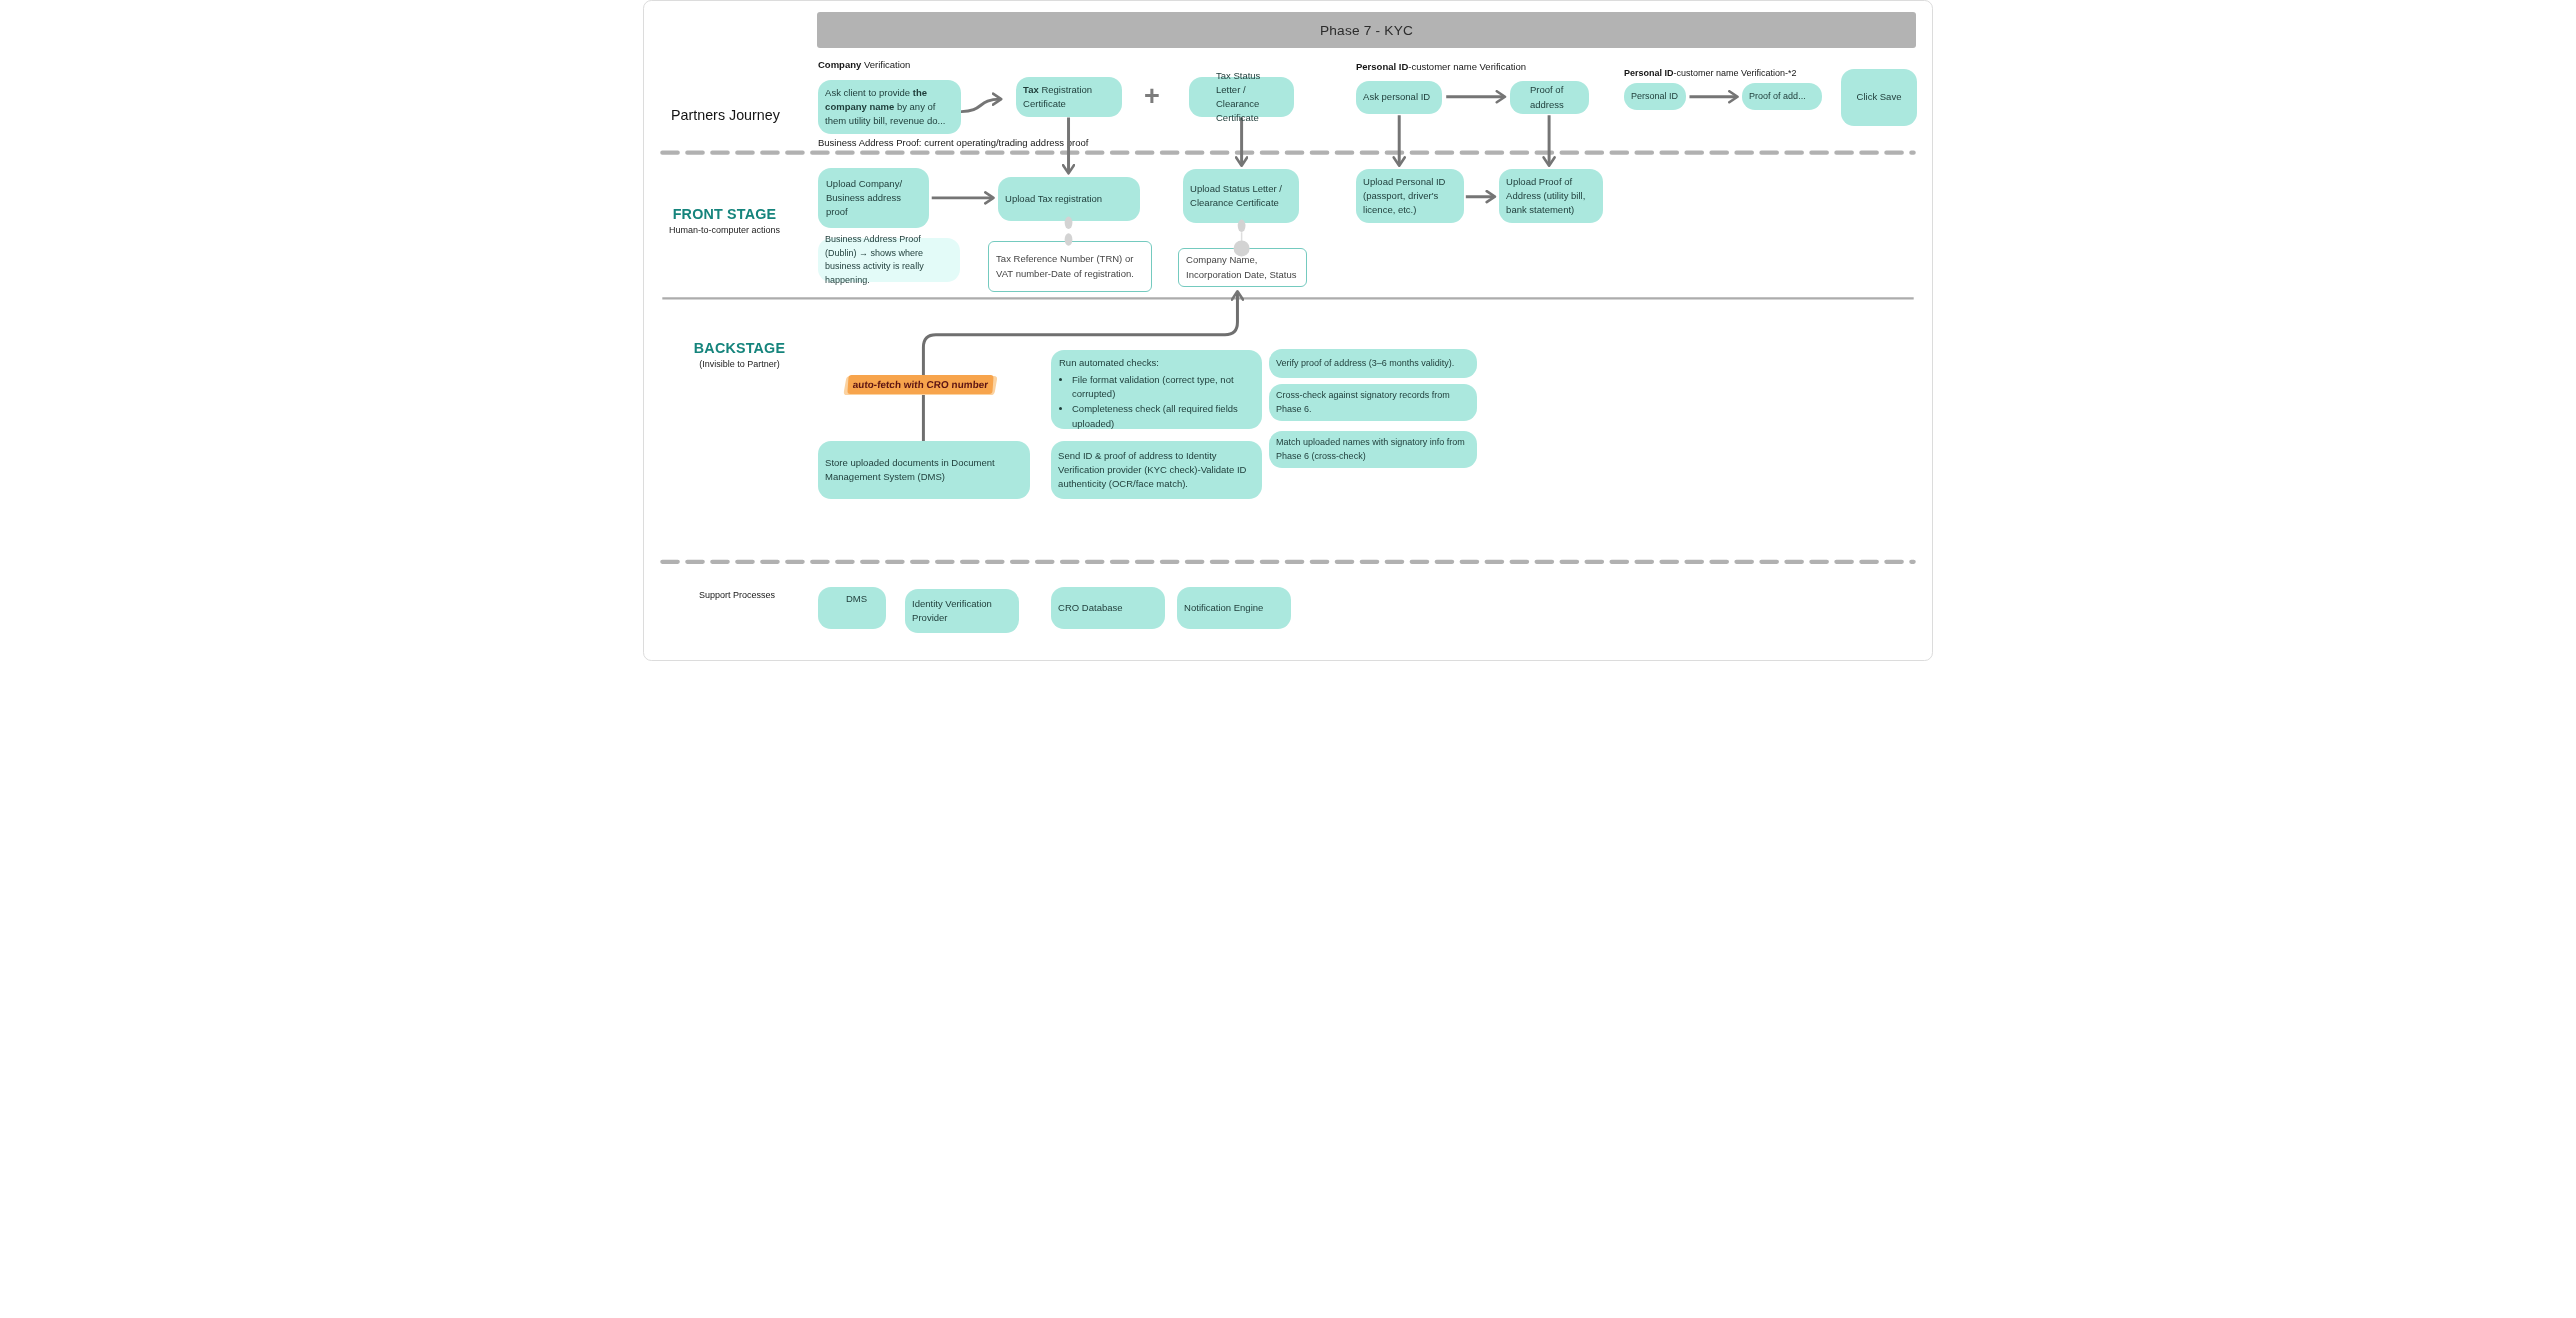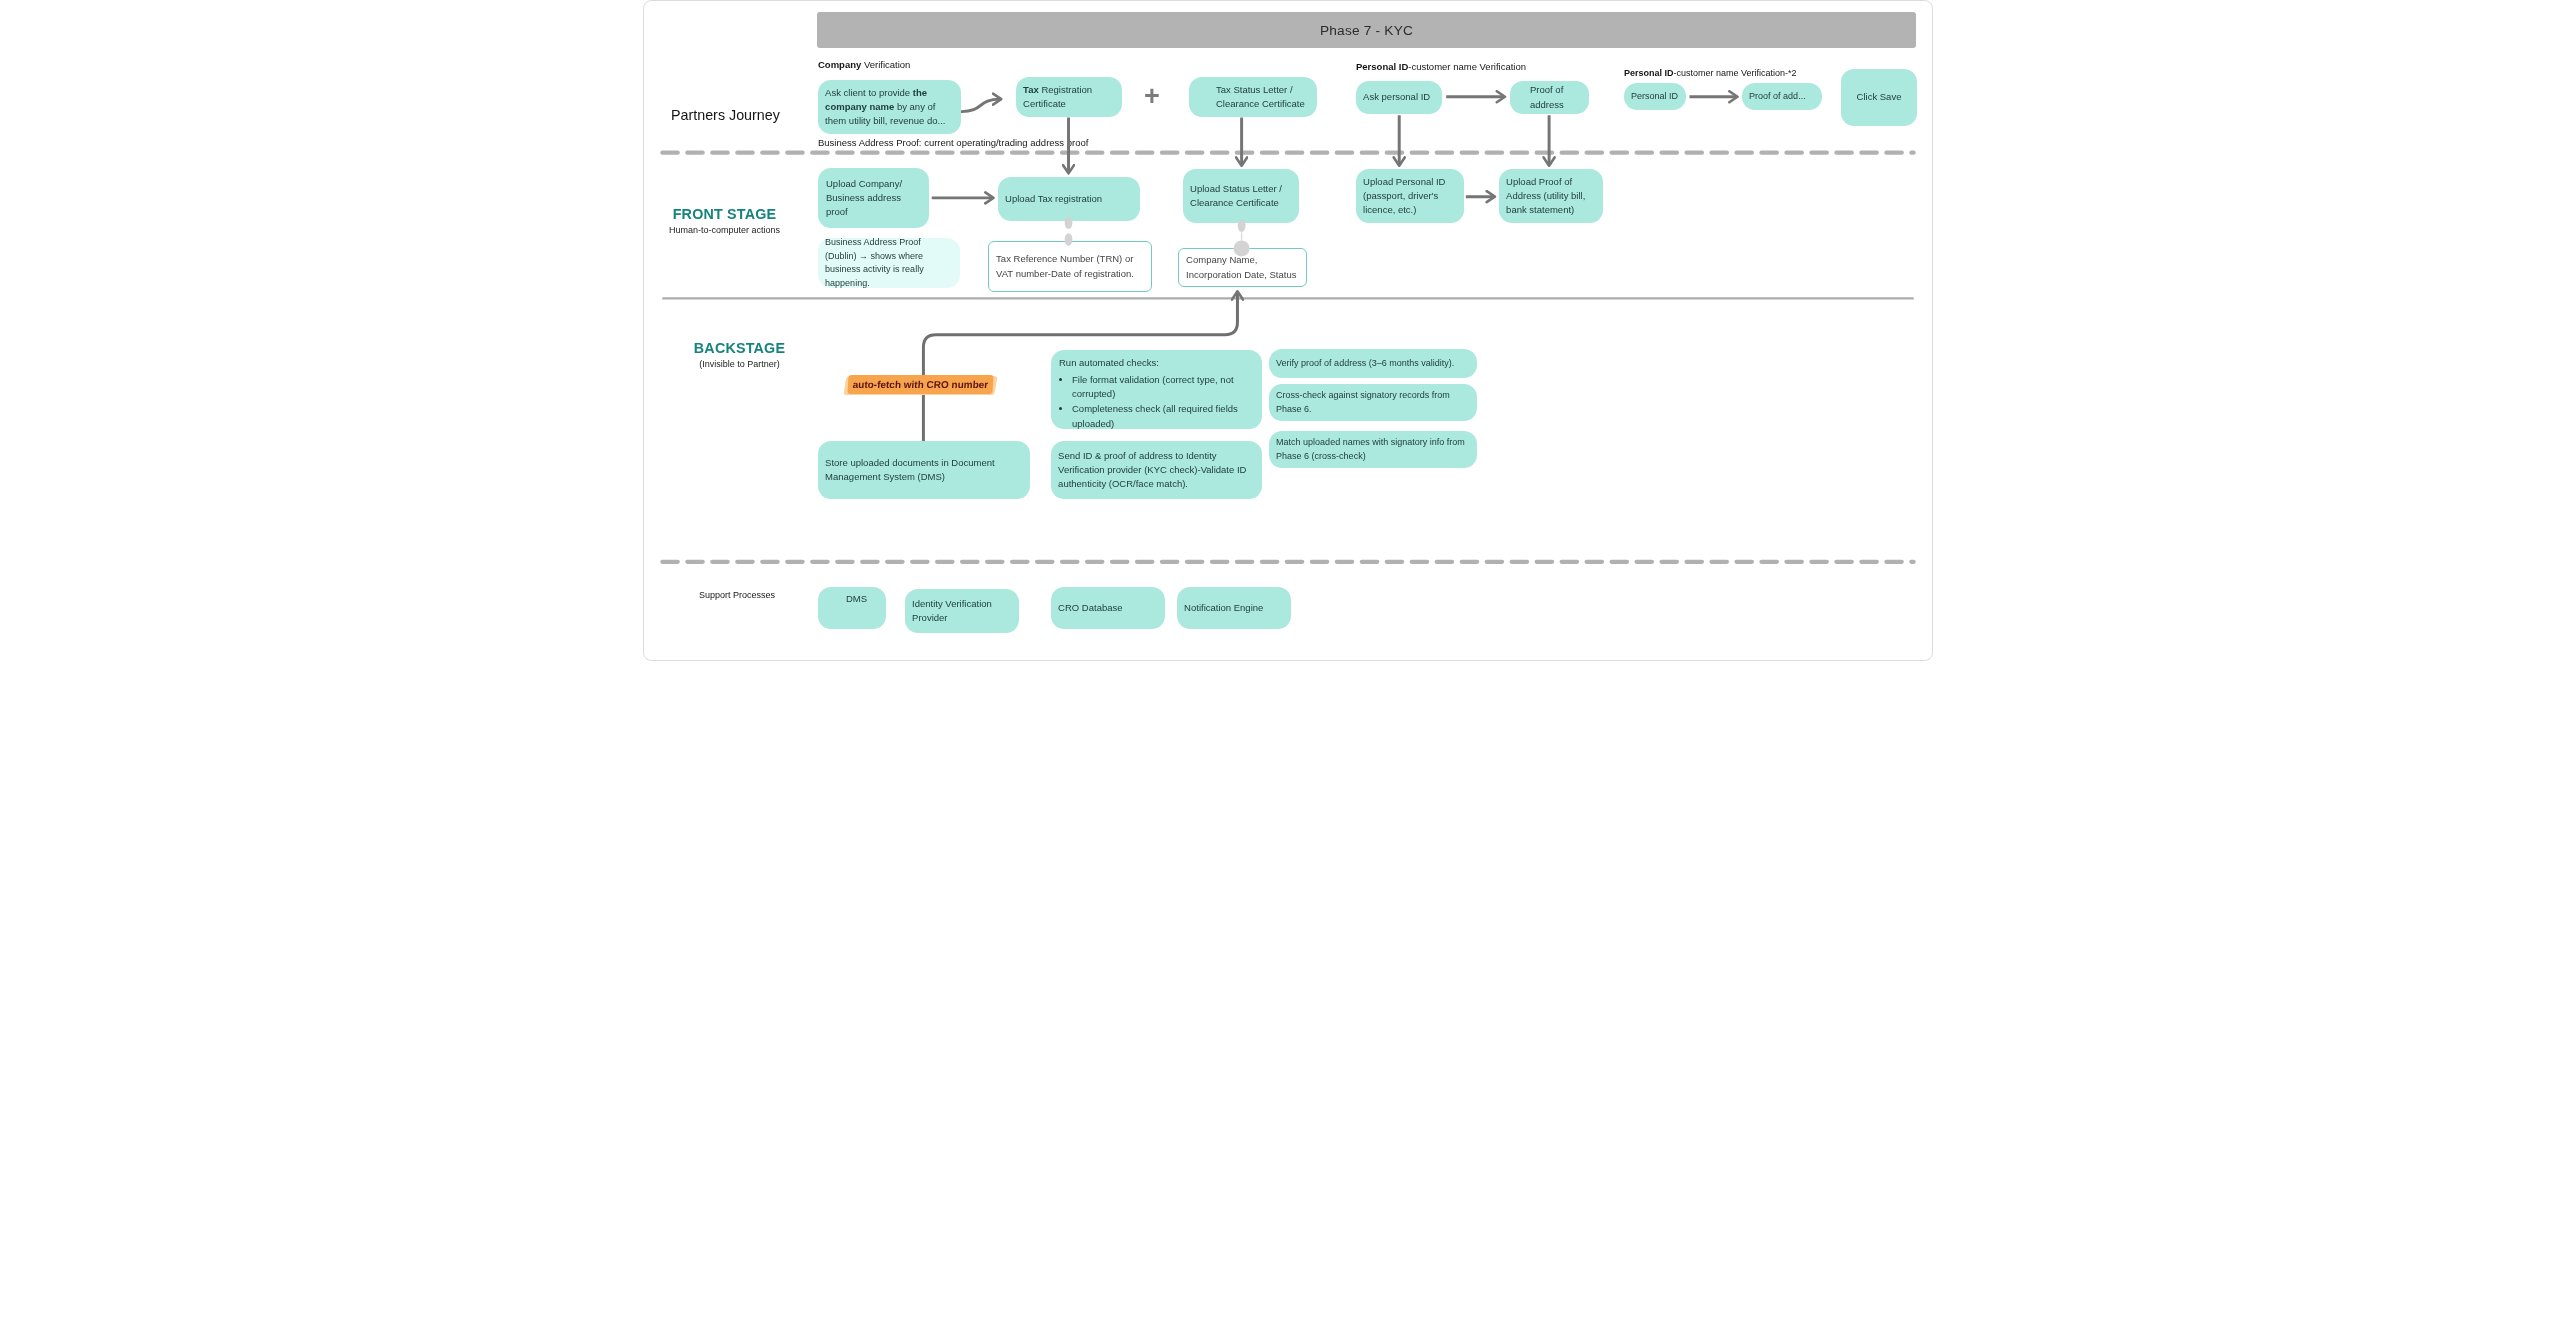--- a/index.html
+++ b/index.html
@@ -79,21 +79,21 @@
   <div class="abs box" style="left:174px;top:79px;width:143px;height:54px;">
     <span><span>Ask client to provide </span><span class="b">the company name</span><span> by any of them utility bill, revenue do...</span></span>
   </div>
 
   <div class="abs box" style="left:372px;top:76px;width:106px;height:40px;">
     <span><span class="b">Tax</span><span> Registration Certificate</span></span>
   </div>
 
   <div class="abs plus" style="left:500px;top:82px;">+</div>
 
-  <div class="abs box" style="left:545px;top:76px;width:128px;height:40px;padding-left:27px;">
+  <div class="abs box" style="left:545px;top:76px;width:105px;height:40px;padding-left:27px;">
     <span>Tax Status Letter / Clearance Certificate</span>
   </div>
 
   <div class="abs slabel" style="left:712px;top:60px;">
     <span class="b">Personal ID</span><span>-customer name Verification</span>
   </div>
 
   <div class="abs box" style="left:712px;top:80px;width:86px;height:33px;">
     <span>Ask personal ID</span>
   </div>
@@ -129,21 +129,21 @@
   <div class="abs box" style="left:539px;top:168px;width:116px;height:54px;">
     <span>Upload  Status Letter / Clearance Certificate</span>
   </div>
   <div class="abs box" style="left:712px;top:168px;width:108px;height:54px;">
     <span>Upload Personal ID (passport, driver's licence, etc.)</span>
   </div>
   <div class="abs box" style="left:855px;top:168px;width:104px;height:54px;">
     <span>Upload Proof of Address (utility bill, bank statement)</span>
   </div>
 
-  <div class="abs box note sm" style="left:174px;top:237px;width:142px;height:50px;">
+  <div class="abs box note sm" style="left:174px;top:237px;width:142px;height:44px;">
     <span>Business Address Proof (Dublin) → shows where business activity is really happening.</span>
   </div>
   <div class="abs box wbox" style="left:344px;top:240px;width:164px;height:51px;">
     <span>Tax Reference Number (TRN) or VAT number-Date of registration.</span>
   </div>
   <div class="abs box wbox" style="left:534px;top:247px;width:129px;height:39px;">
     <span>Company Name, Incorporation Date, Status</span>
   </div>
 
   <div class="abs tagwrap" style="left:204px;top:374px;width:145px;height:18.5px;">

